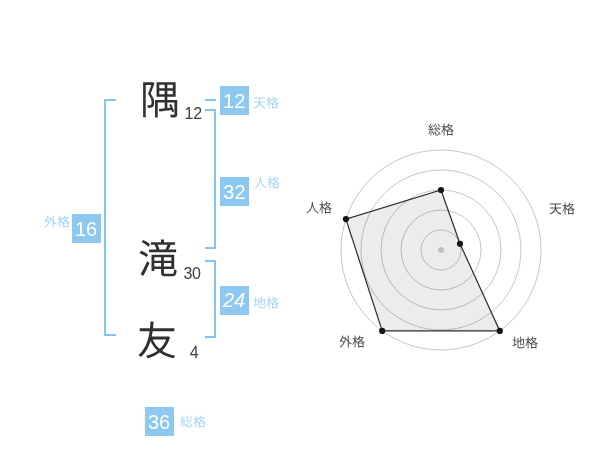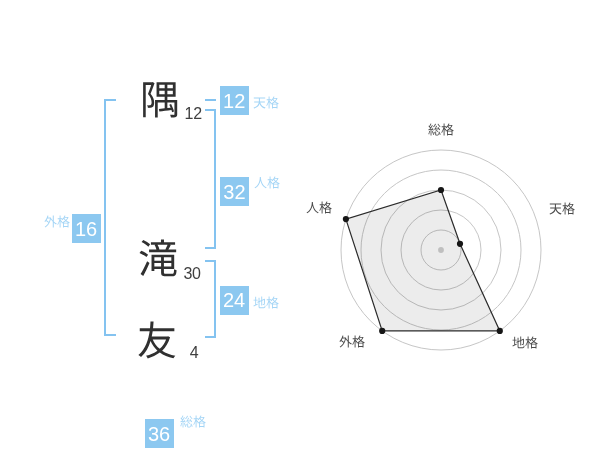--- a/index.html
+++ b/index.html
@@ -24,22 +24,22 @@
   #tick-tenkaku{left:205.2px;top:99.2px;width:10.7px;height:2px;background:#84c3f0;}
   #bk-jinkaku{left:205.2px;top:109.4px;width:10.5px;height:139.5px;
       border-right:2px solid #84c3f0;border-top:2px solid #84c3f0;border-bottom:2px solid #84c3f0;}
   #bk-chikaku{left:205.2px;top:260px;width:11px;height:78px;
       border-right:2px solid #84c3f0;border-top:2px solid #84c3f0;border-bottom:2px solid #84c3f0;}
   
   .numbox{width:29px;height:29px;background:#8cc8f0;display:flex;align-items:center;justify-content:center;
           color:#fff;font-size:20px;line-height:1;}
   #box-tenkaku{left:219.7px;top:86.1px;}
   #box-jinkaku{left:219.9px;top:177px;}
-  #box-chikaku{left:219.5px;top:285.5px;}
-  #box-soukaku{left:144.5px;top:419px;}
+  #box-chikaku{left:219.5px;top:285.5px;font-style:italic;}
+  #box-soukaku{left:144.5px;top:407px;}
   #box-gaikaku{left:71.6px;top:206.4px;margin-top:8px;}
   .kakulabel{color:#a4d5f6;}
   #lab-tenkaku{left:253.3px;top:96.1px;}
   #lab-jinkaku{left:253.5px;top:176.3px;}
   #lab-chikaku{left:253.3px;top:295.5px;}
   #lab-soukaku{left:179.8px;top:414.9px;}
   #lab-gaikaku{left:44.2px;top:214.9px;}
   
   #radar-svg{left:330px;top:140px;}
   .radarlabel{color:#4c4c4c;}

